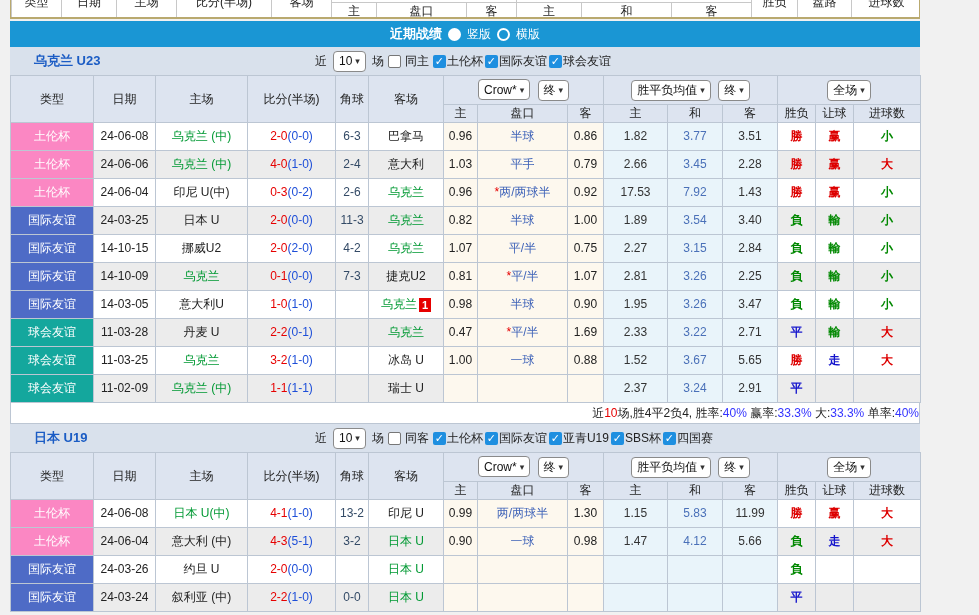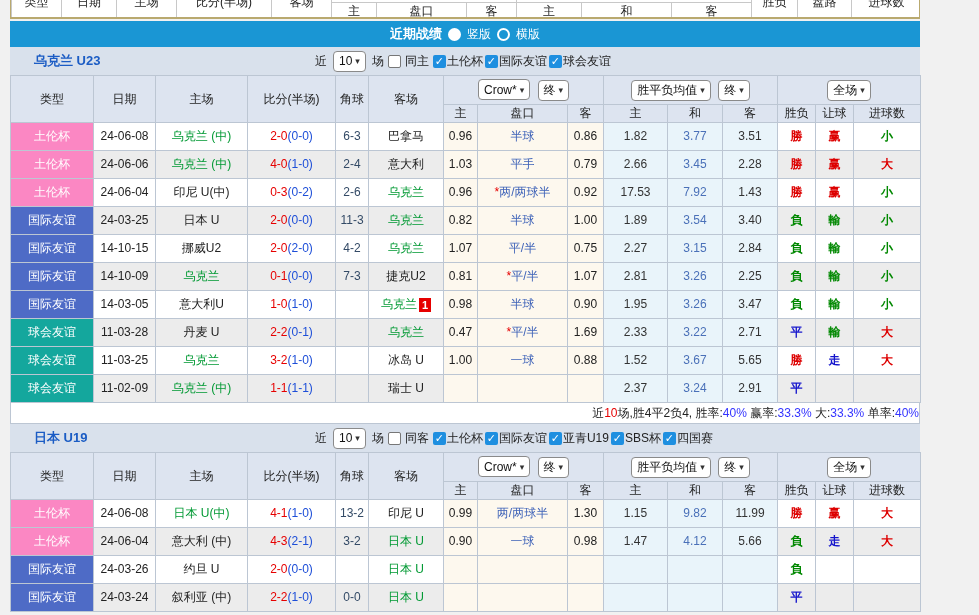--- a/index.html
+++ b/index.html
@@ -488,31 +488,31 @@
             <td class="lg c-pink">土伦杯</td>
             <td class="cA">24-06-08</td>
             <td class="cA"><span class="t-team">日本 U(中)</span></td>
             <td class="cA"><span class="t-score">4-1</span><span class="t-half">(1-0)</span></td>
             <td class="cA corner">13-2</td>
             <td class="cA"><span class="t-dark">印尼 U</span></td>
             <td class="cCrow">0.99</td>
             <td class="cCrow"><span class="t-pan">两/两球半</span></td>
             <td class="cCrow">1.30</td>
             <td class="cAvg">1.15</td>
-            <td class="cAvg t-mid">9.82</td>
+            <td class="cAvg t-mid">5.83</td>
             <td class="cAvg">11.99</td>
             <td class="cA res r">勝</td>
             <td class="cA res r">赢</td>
             <td class="cA res r">大</td>
           </tr>
           <tr class="even">
             <td class="lg c-pink">土伦杯</td>
             <td class="cA">24-06-04</td>
             <td class="cA"><span class="t-dark">意大利 (中)</span></td>
-            <td class="cA"><span class="t-score">4-3</span><span class="t-half">(2-1)</span></td>
+            <td class="cA"><span class="t-score">4-3</span><span class="t-half">(5-1)</span></td>
             <td class="cA corner">3-2</td>
             <td class="cA"><span class="t-team">日本 U</span></td>
             <td class="cCrow">0.90</td>
             <td class="cCrow"><span class="t-pan">一球</span></td>
             <td class="cCrow">0.98</td>
             <td class="cAvg">1.47</td>
             <td class="cAvg t-mid">4.12</td>
             <td class="cAvg">5.66</td>
             <td class="cA res g">負</td>
             <td class="cA res b">走</td>

